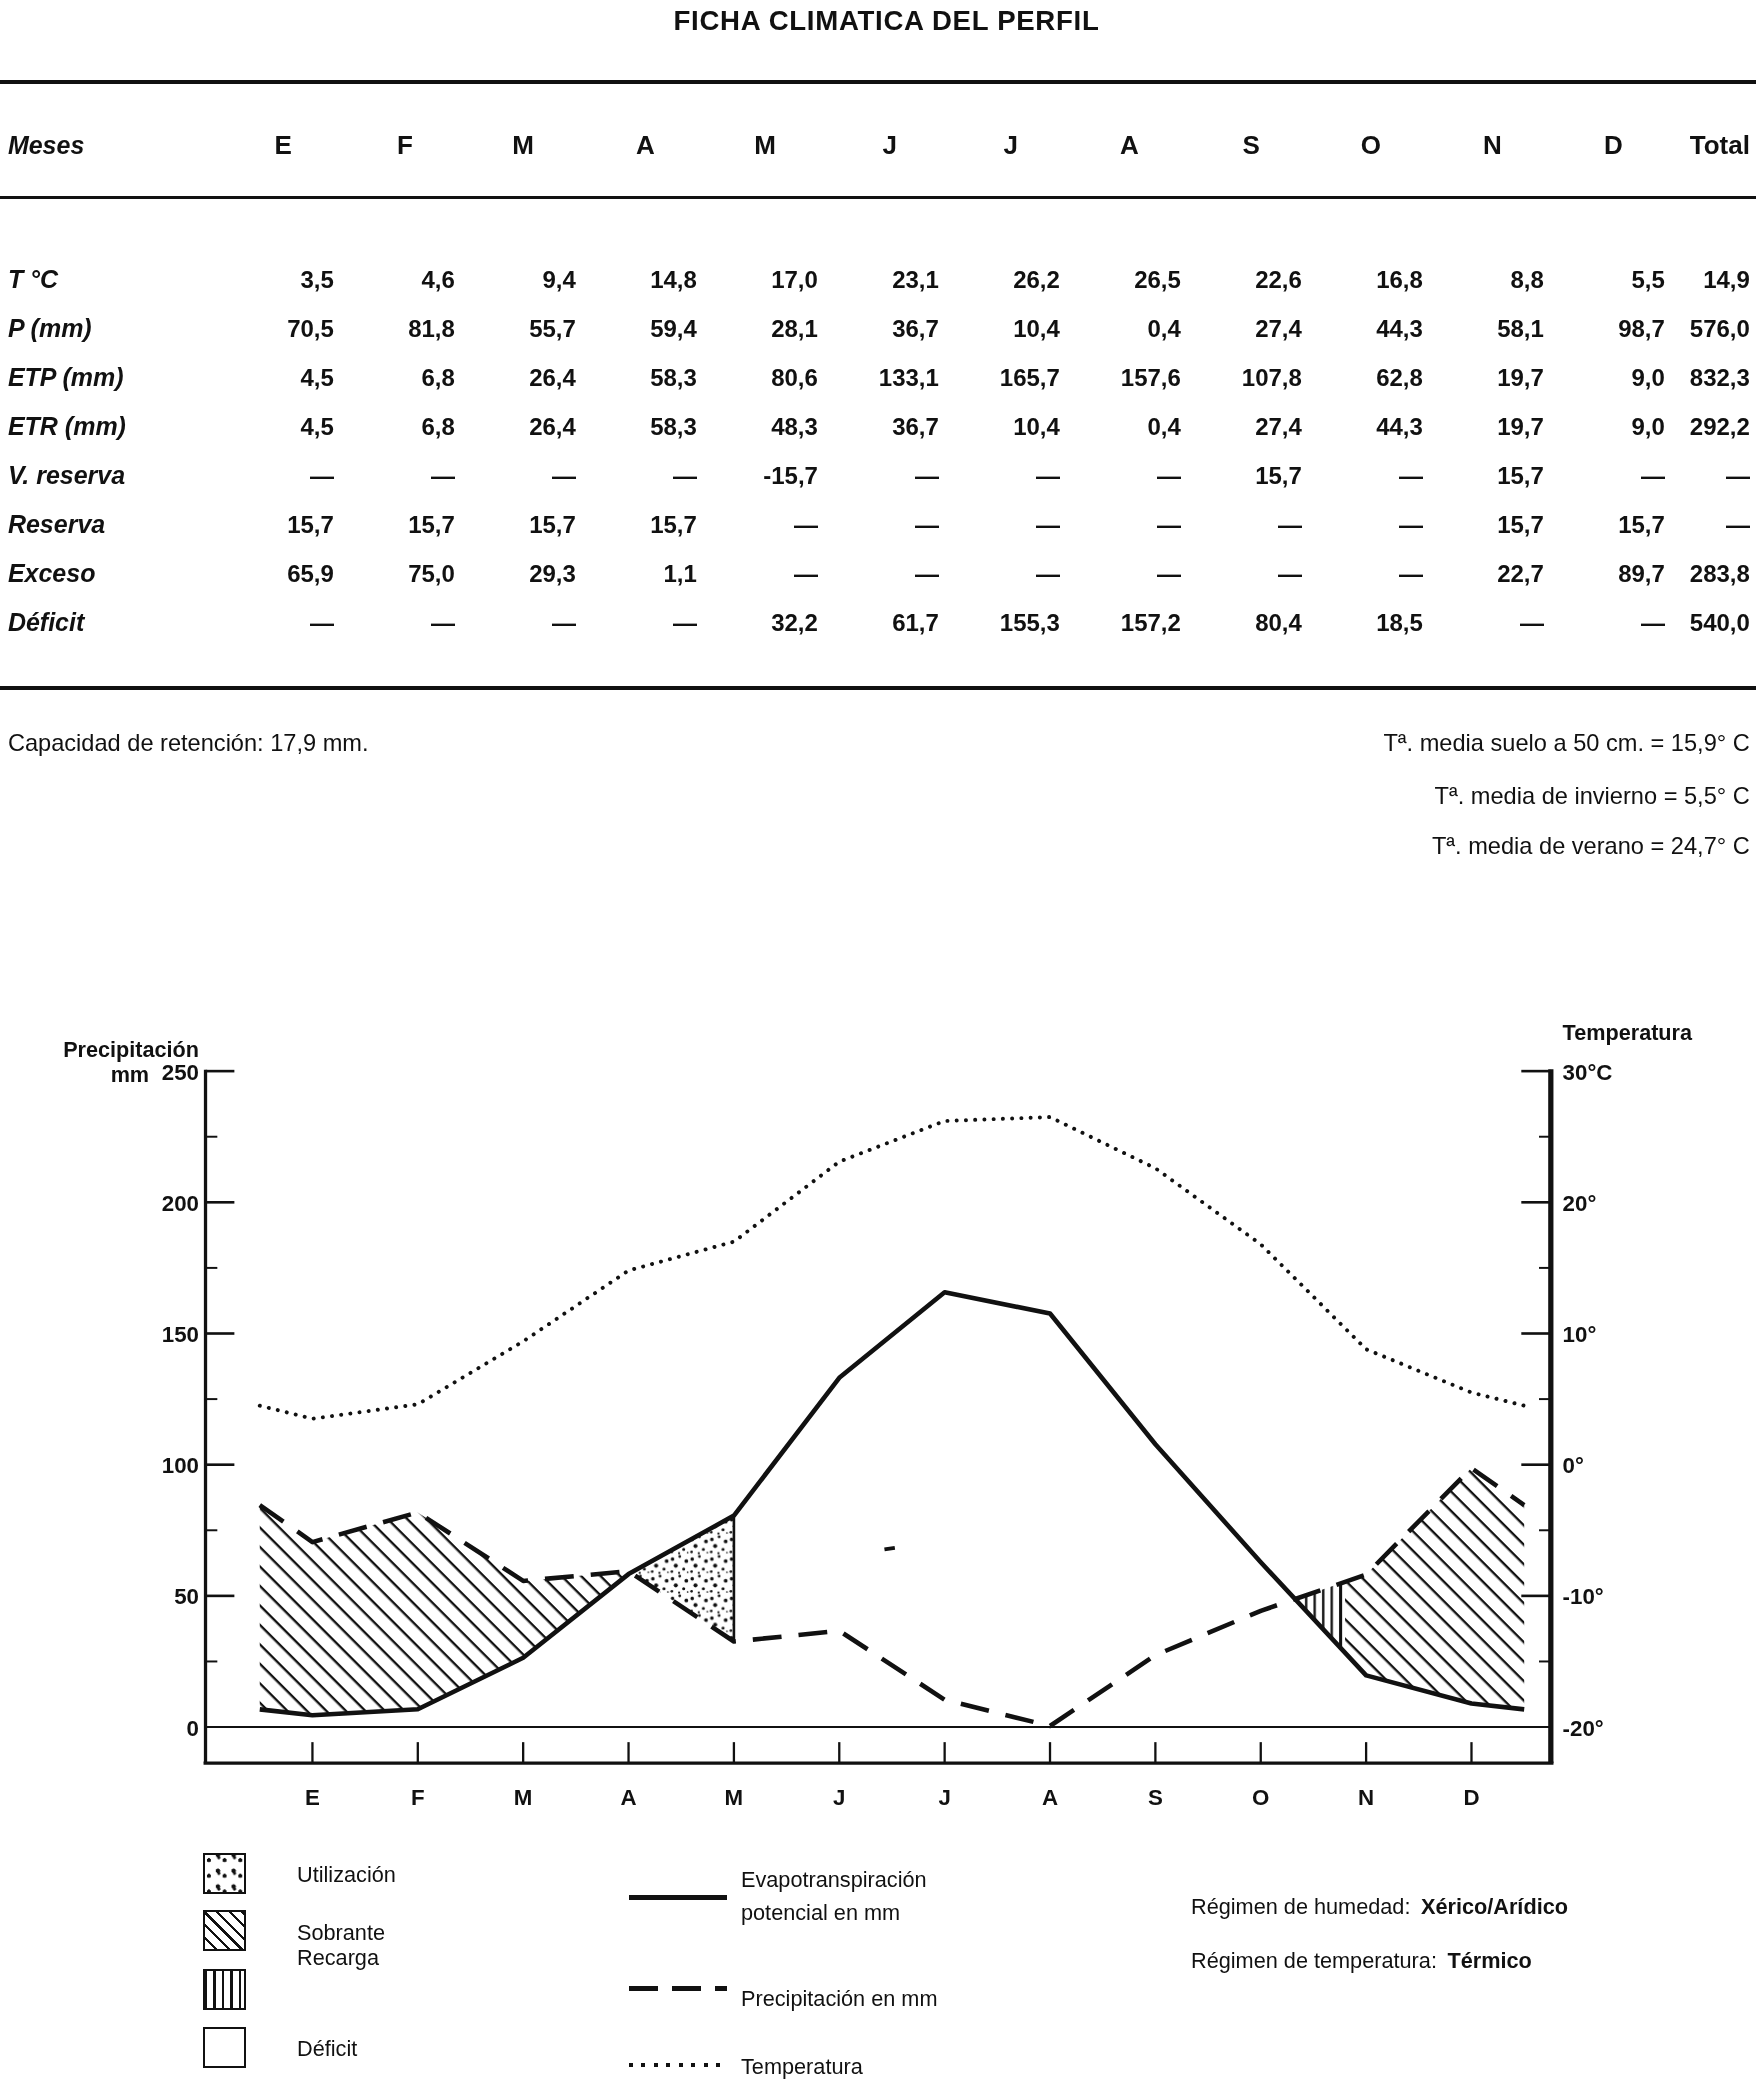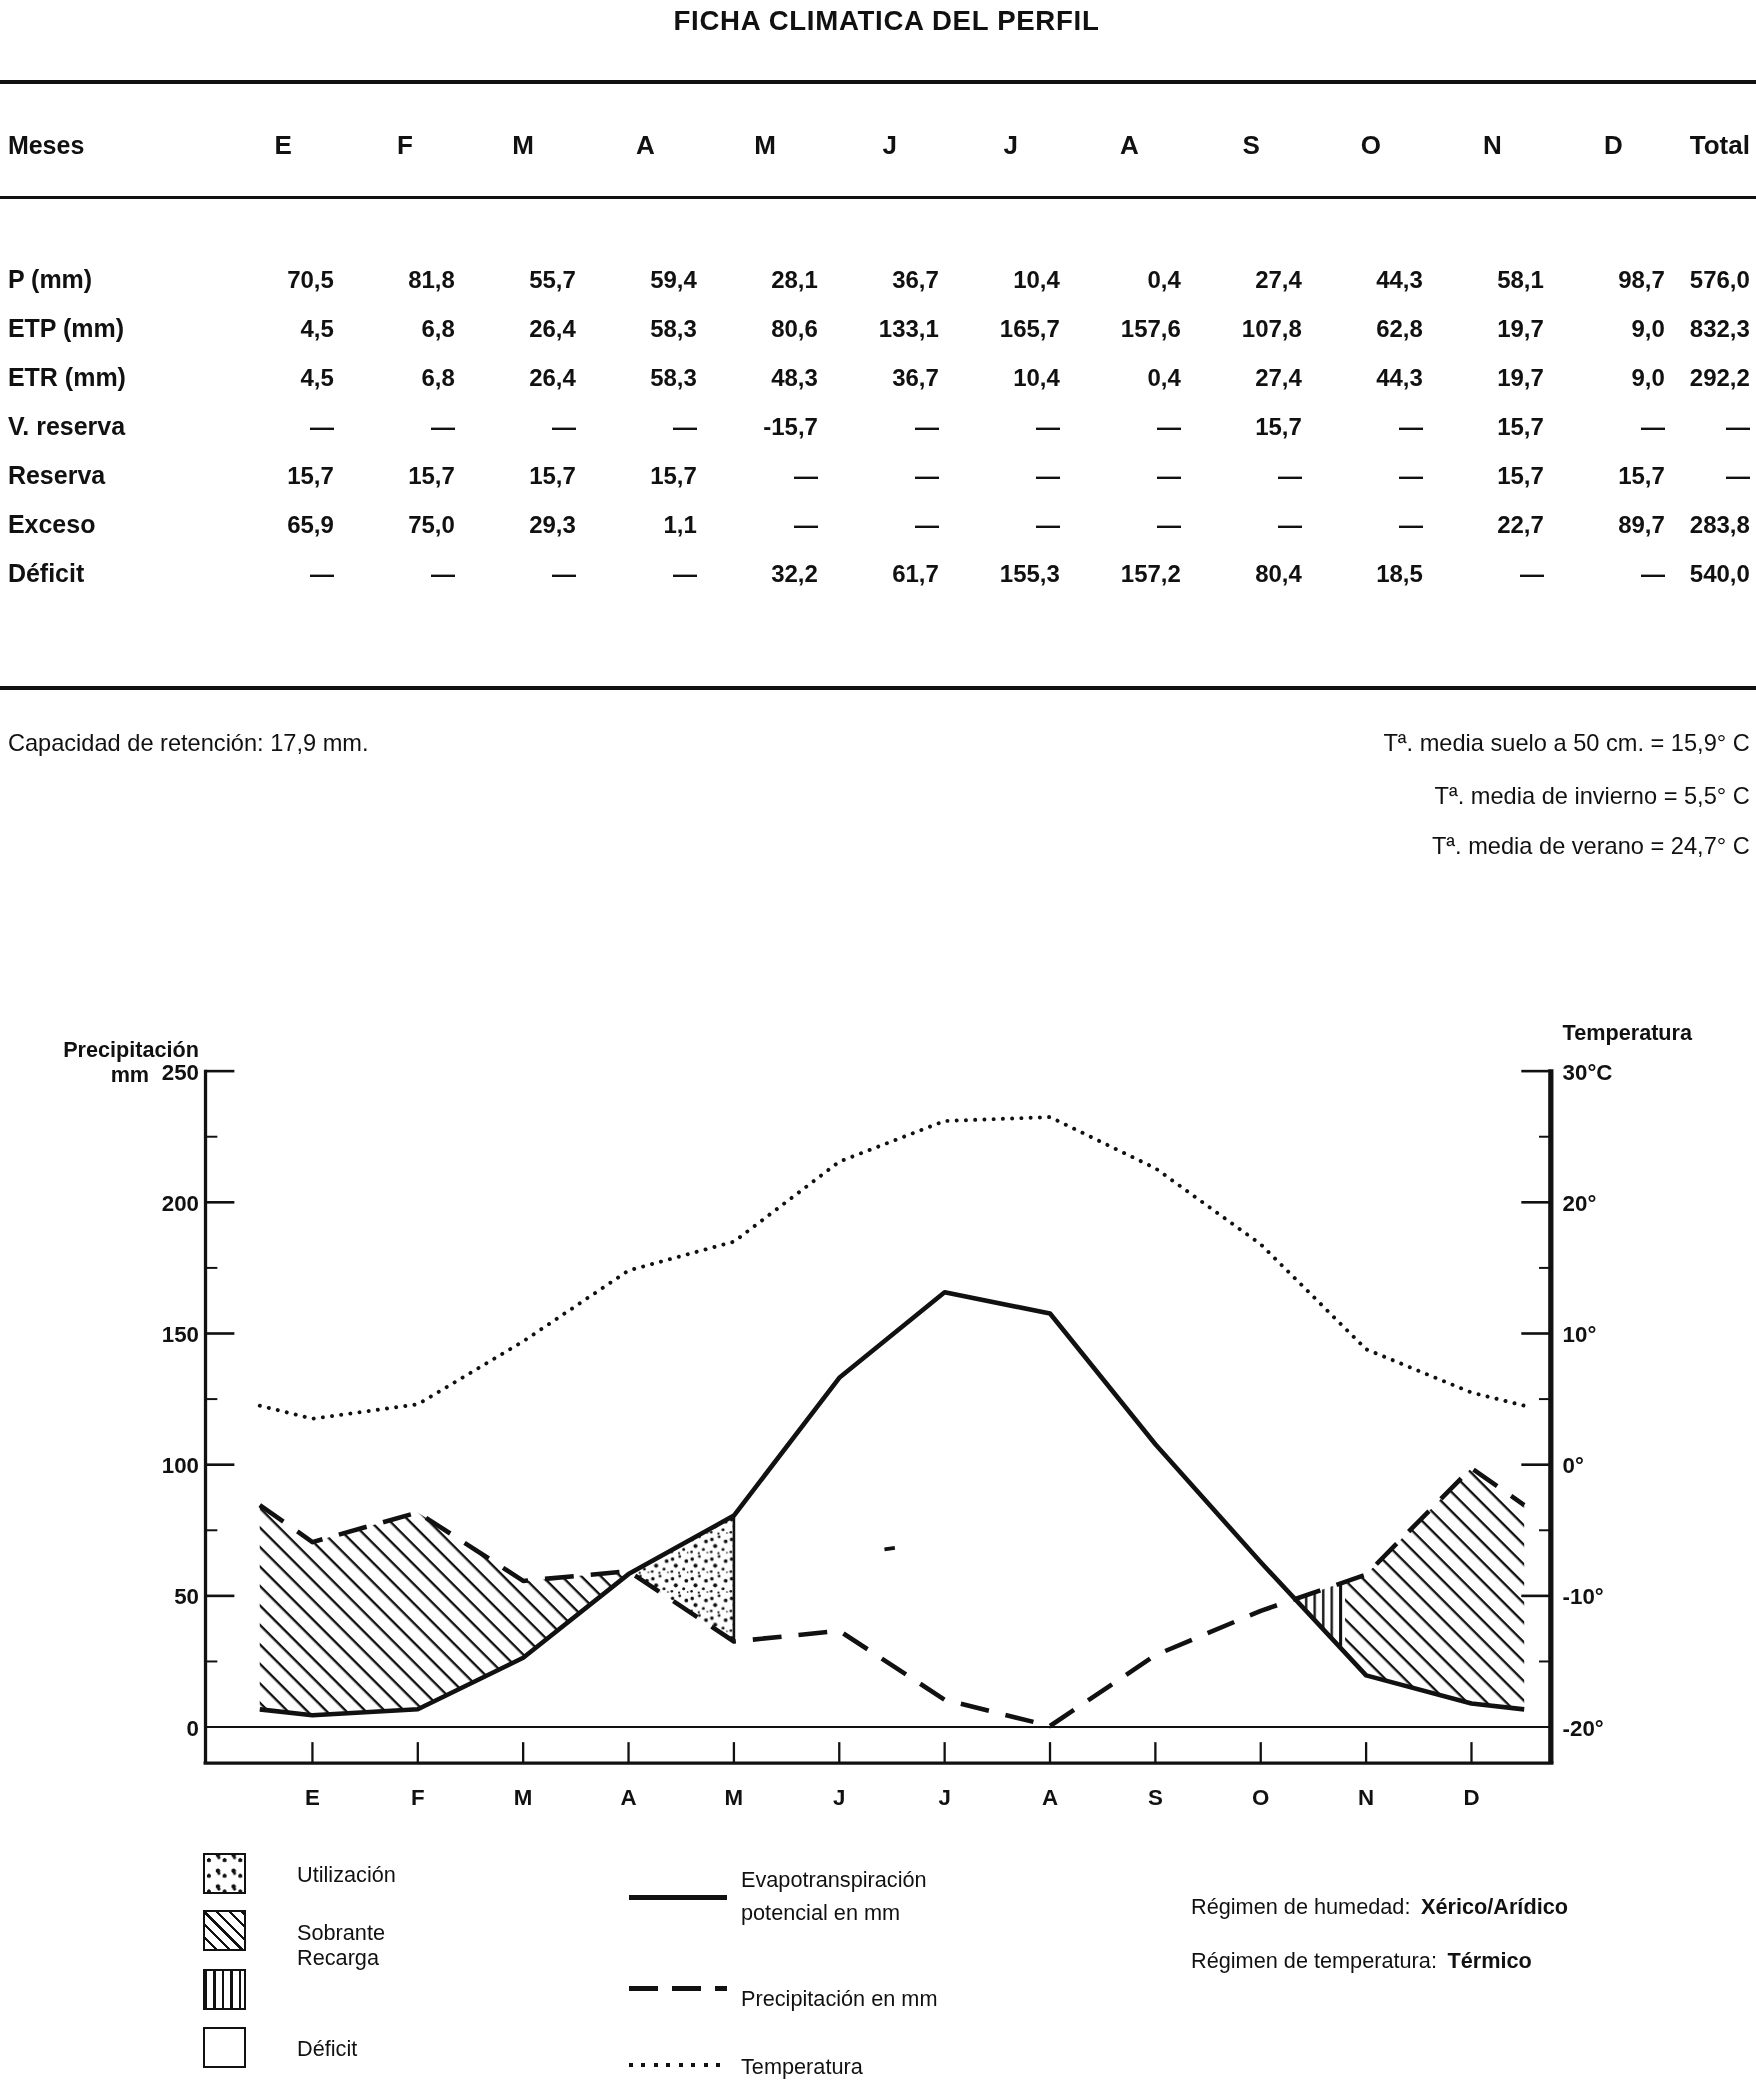--- a/index.html
+++ b/index.html
@@ -9,21 +9,21 @@
   .rule{left:0;right:0;background:#111;}
   #rule1{top:80px;height:3.9px;}
   #rule2{top:196px;height:2.6px;}
   #rule3{top:686px;height:3.9px;}
   
   #thead{left:7.9px;top:126px;width:1742px;height:39px;}
   #tbody{left:7.9px;top:255px;width:1742px;}
   #thead,.trow{display:grid;grid-template-columns:205px repeat(12,121px) 1fr;align-items:center;}
   .trow{height:49px;}
   .c{white-space:nowrap;}
-  .c.lbl{text-align:left;font-size:25px;font-weight:700;}
+  .c.lbl{text-align:left;font-size:25px;font-weight:700;font-style:italic;}
   .c.mon{text-align:right;padding-right:42px;font-size:26px;font-weight:700;}
   .c.val{text-align:right;font-size:24px;font-weight:700;}
   .c.tot{text-align:right;padding-right:0;font-size:26px;font-weight:700;}
   .trow .c.tot{font-size:24px;}
   
   .note{font-size:23.6px;font-weight:400;white-space:nowrap;}
   #note-left{left:7.9px;top:730px;}
   .note-r{right:7.2px;text-align:right;}
   #note-r1{top:730px;} #note-r2{top:783px;} #note-r3{top:833px;}
   
@@ -161,20 +161,36 @@
     <div class="c mon">A</div>
     <div class="c mon">S</div>
     <div class="c mon">O</div>
     <div class="c mon">N</div>
     <div class="c mon">D</div>
     <div class="c tot">Total</div>
   </div>
 <div id="rule2" class="abs rule"></div>
 <div id="tbody" class="abs">
     <div class="trow">
+      <div class="c lbl">T °C</div>
+      <div class="c val">3,5</div>
+      <div class="c val">4,6</div>
+      <div class="c val">9,4</div>
+      <div class="c val">14,8</div>
+      <div class="c val">17,0</div>
+      <div class="c val">23,1</div>
+      <div class="c val">26,2</div>
+      <div class="c val">26,5</div>
+      <div class="c val">22,6</div>
+      <div class="c val">16,8</div>
+      <div class="c val">8,8</div>
+      <div class="c val">5,5</div>
+      <div class="c val tot">14,9</div>
+    </div>
+    <div class="trow">
       <div class="c lbl">P (mm)</div>
       <div class="c val">70,5</div>
       <div class="c val">81,8</div>
       <div class="c val">55,7</div>
       <div class="c val">59,4</div>
       <div class="c val">28,1</div>
       <div class="c val">36,7</div>
       <div class="c val">10,4</div>
       <div class="c val">0,4</div>
       <div class="c val">27,4</div>

